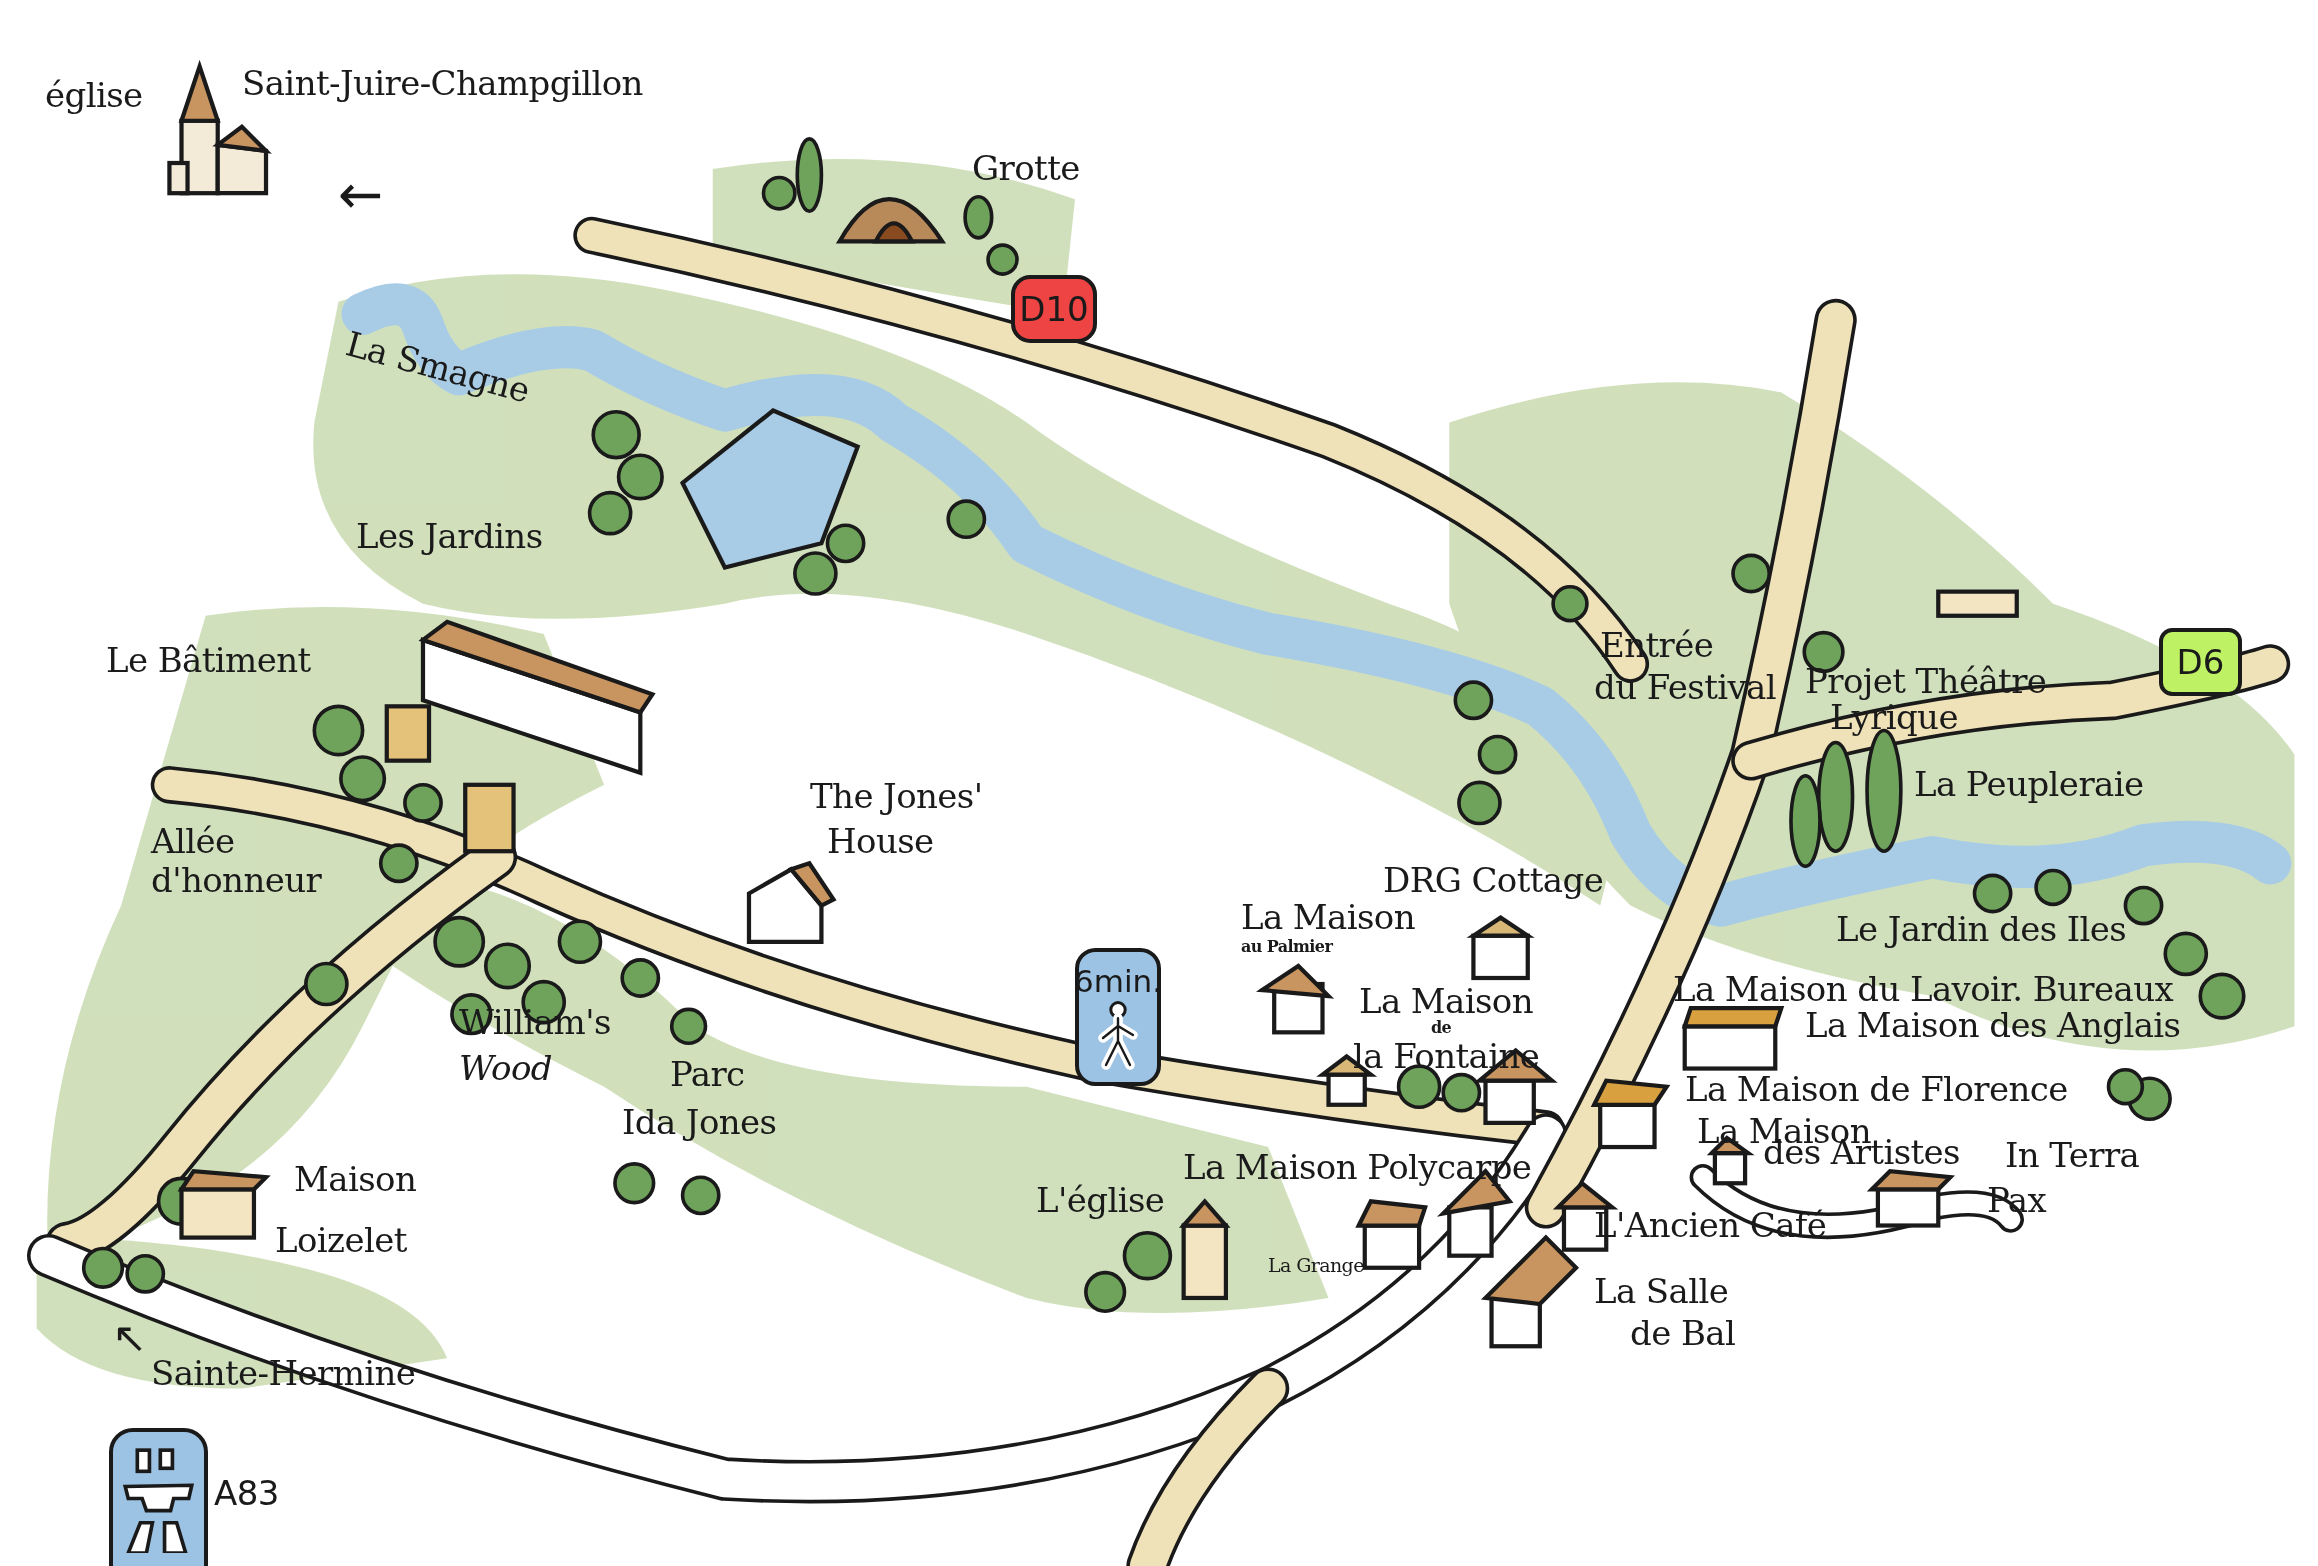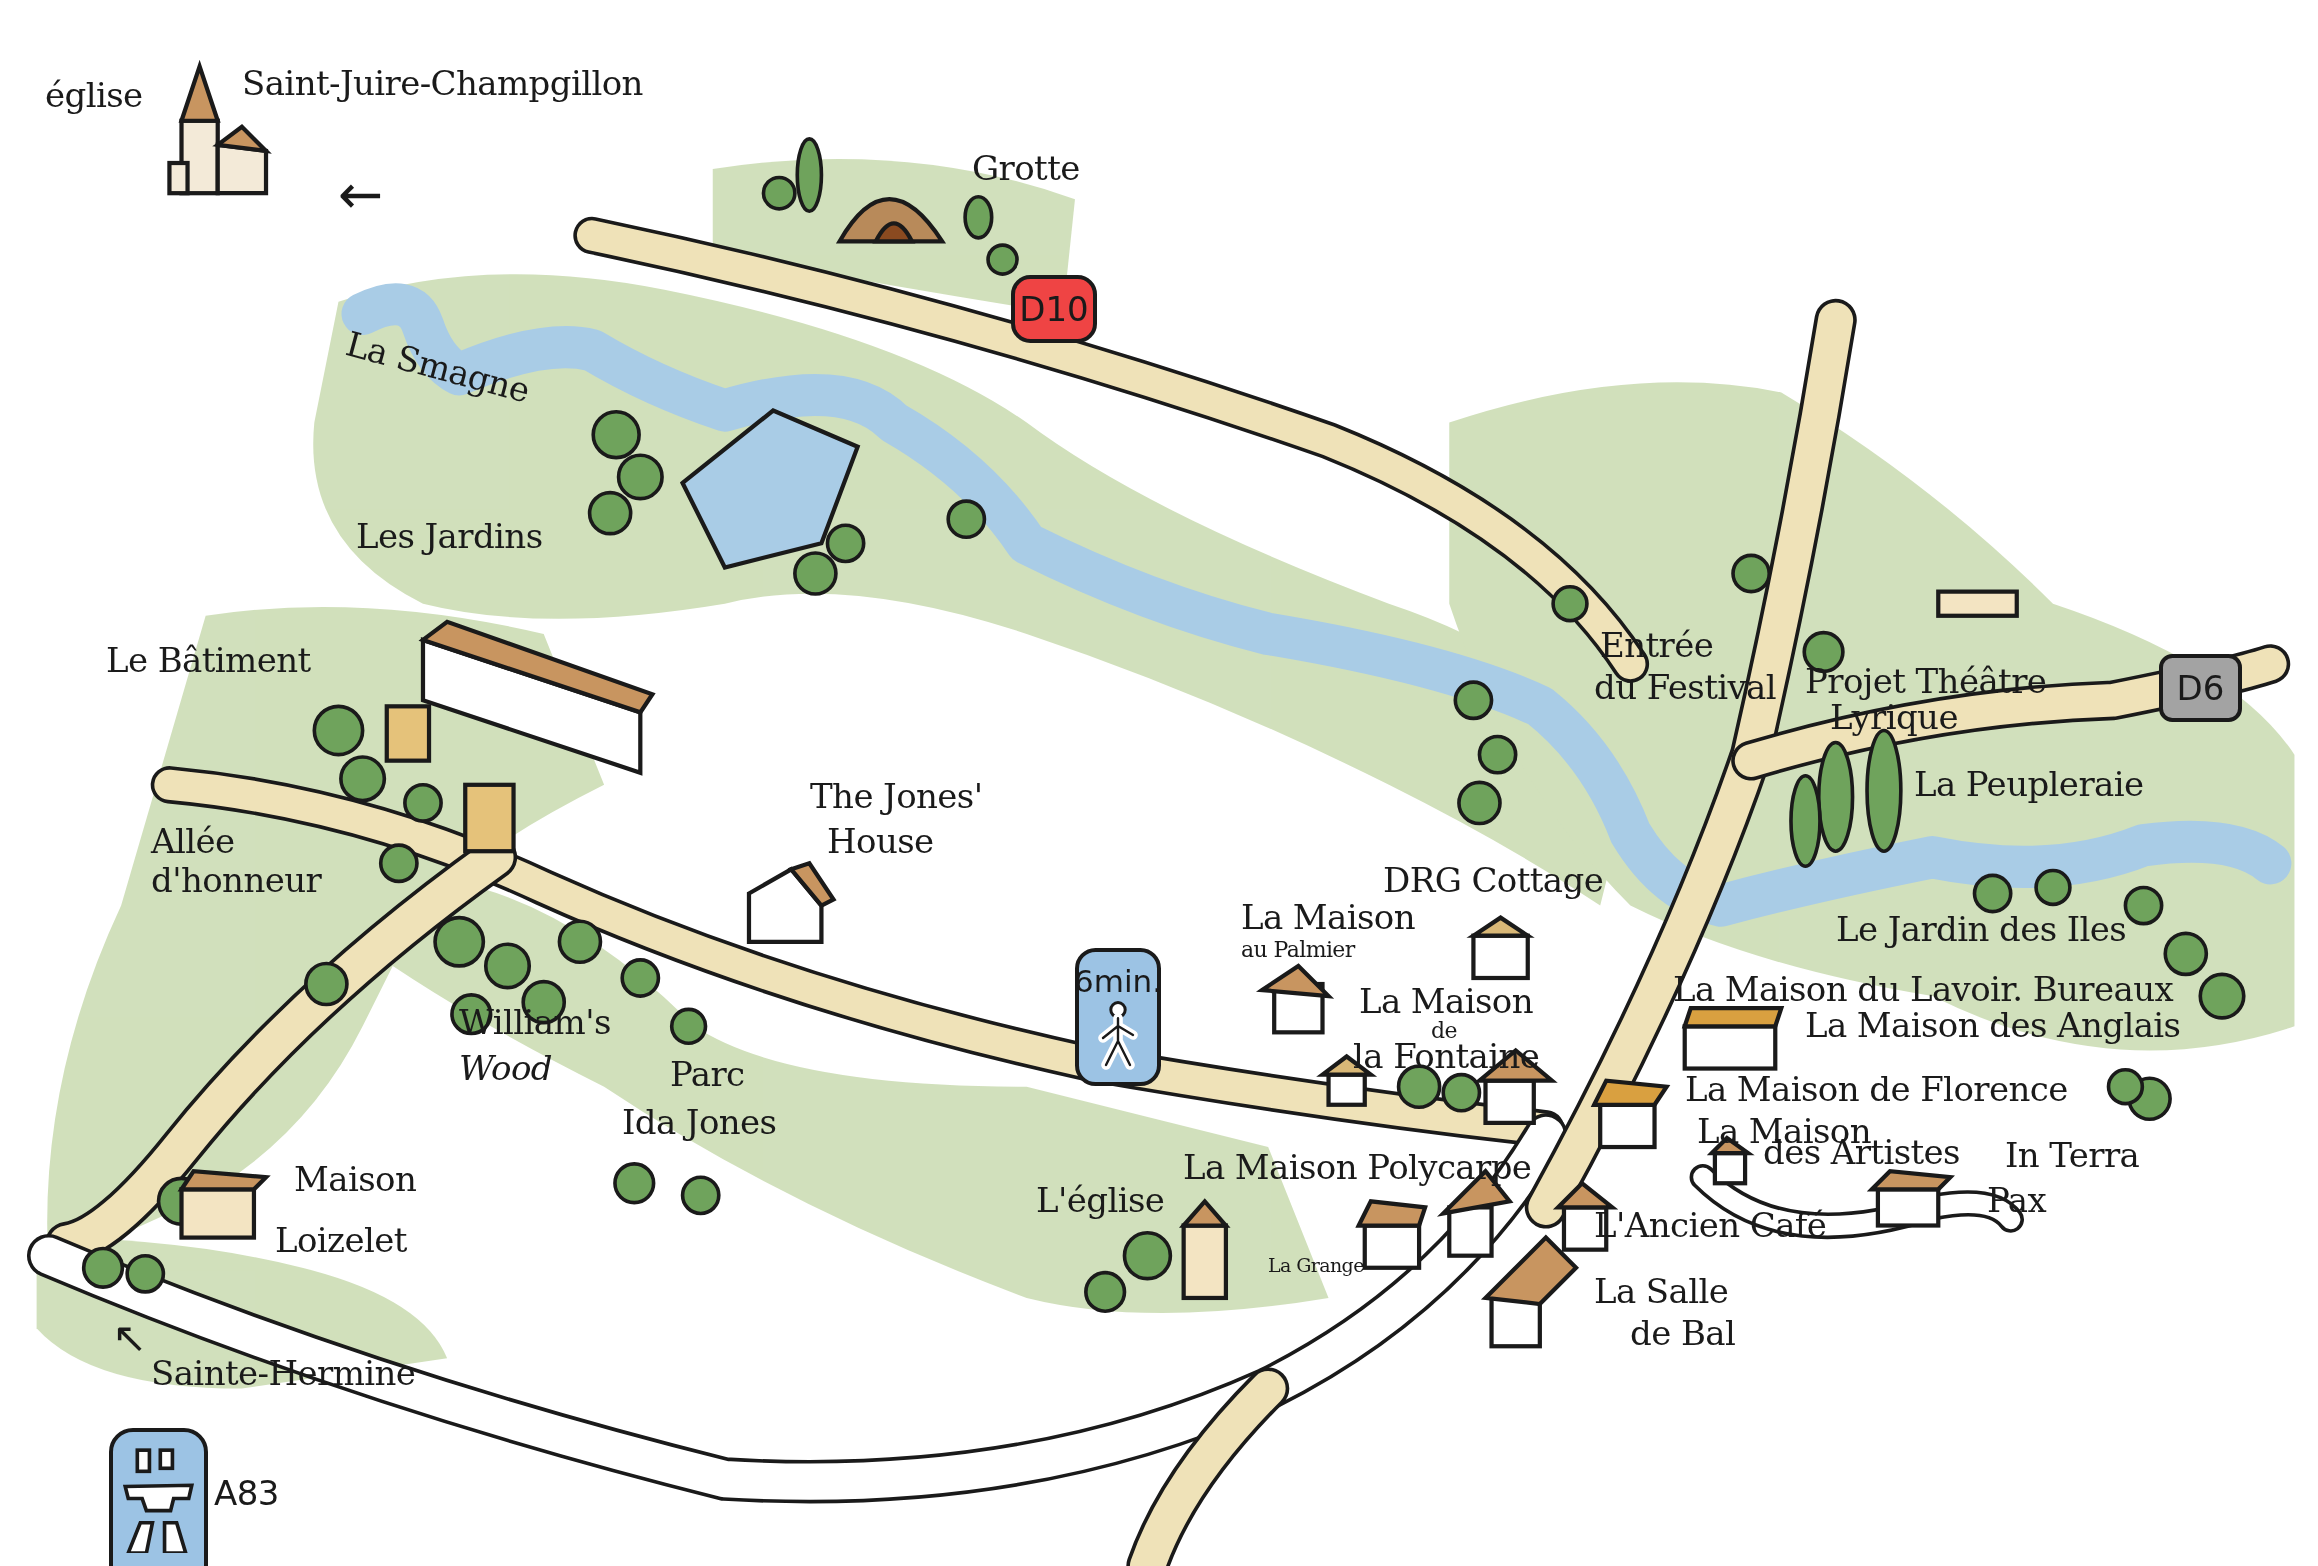--- a/index.html
+++ b/index.html
@@ -3,26 +3,26 @@
 <meta charset="utf-8">
 <style>
   html, body { margin: 0; padding: 0; background: #ffffff; }
   body { width: 2319px; height: 1566px; position: relative; overflow: hidden;
          font-family: "DejaVu Serif", "Liberation Serif", serif; }
   #map { position: absolute; left: 0; top: 0; width: 2319px; height: 1566px; }
   .label { position: absolute; color: #1a1a1a; white-space: nowrap; line-height: 1;
            font-family: "DejaVu Serif", serif; letter-spacing: -0.6px; }
   .lbl-md { font-size: 34px; }
   .lbl-sm { font-size: 19px; }
-  .lbl-xs { font-size: 22px; }
+  .lbl-xs { font-size: 16px; font-weight: bold; }
   .badge { position: absolute; border: 4.2px solid #1a1a1a; border-radius: 19.3px;
            display: flex; align-items: center; justify-content: center;
            font-family: "DejaVu Sans", sans-serif; font-size: 34px; color: #1a1a1a; }
   .badge-d10 { background: #ef4444; }
-  .badge-d6 { background: #a3a3a3; margin-top: 26px; }
+  .badge-d6 { background: #bef264; }
   .walk-badge { position: absolute; background: #9cc3e4; border: 4.2px solid #1a1a1a;
                 border-radius: 20.5px; display: flex; flex-direction: column; align-items: center; }
   .walk-badge .walk-text { font-family: "DejaVu Sans", sans-serif; font-size: 31px; margin-top: 11px; color: #1a1a1a; }
   .a83-badge { position: absolute; background: #9cc3e4; border: 4.2px solid #1a1a1a; border-radius: 24px; }
   .arrow { position: absolute; font-family: "DejaVu Sans", sans-serif; color: #1a1a1a; }
 </style>
 </head>
 <body>
 
 <svg id="map" viewBox="0 0 3840 2594" xmlns="http://www.w3.org/2000/svg">

